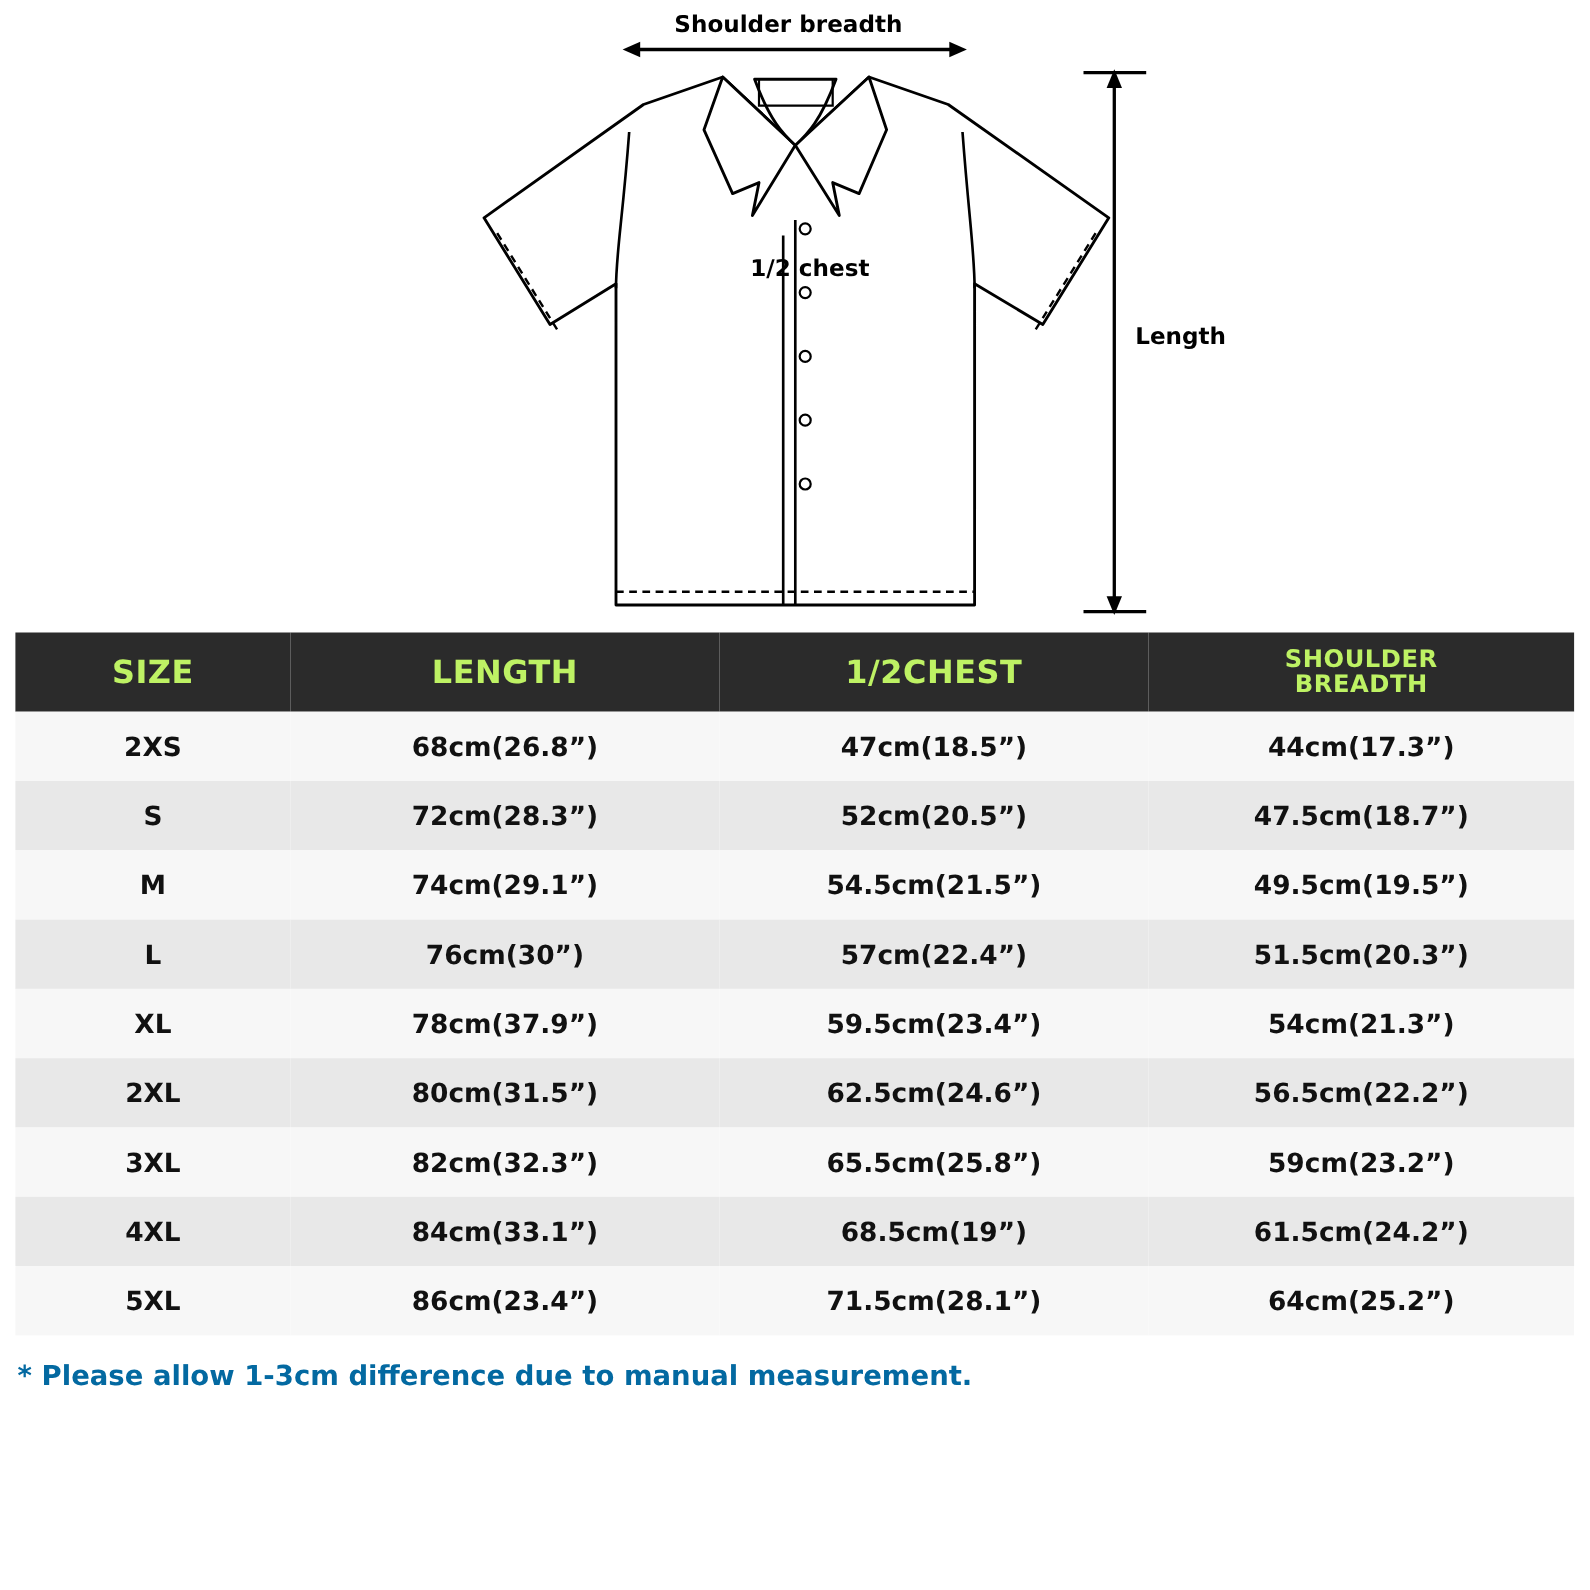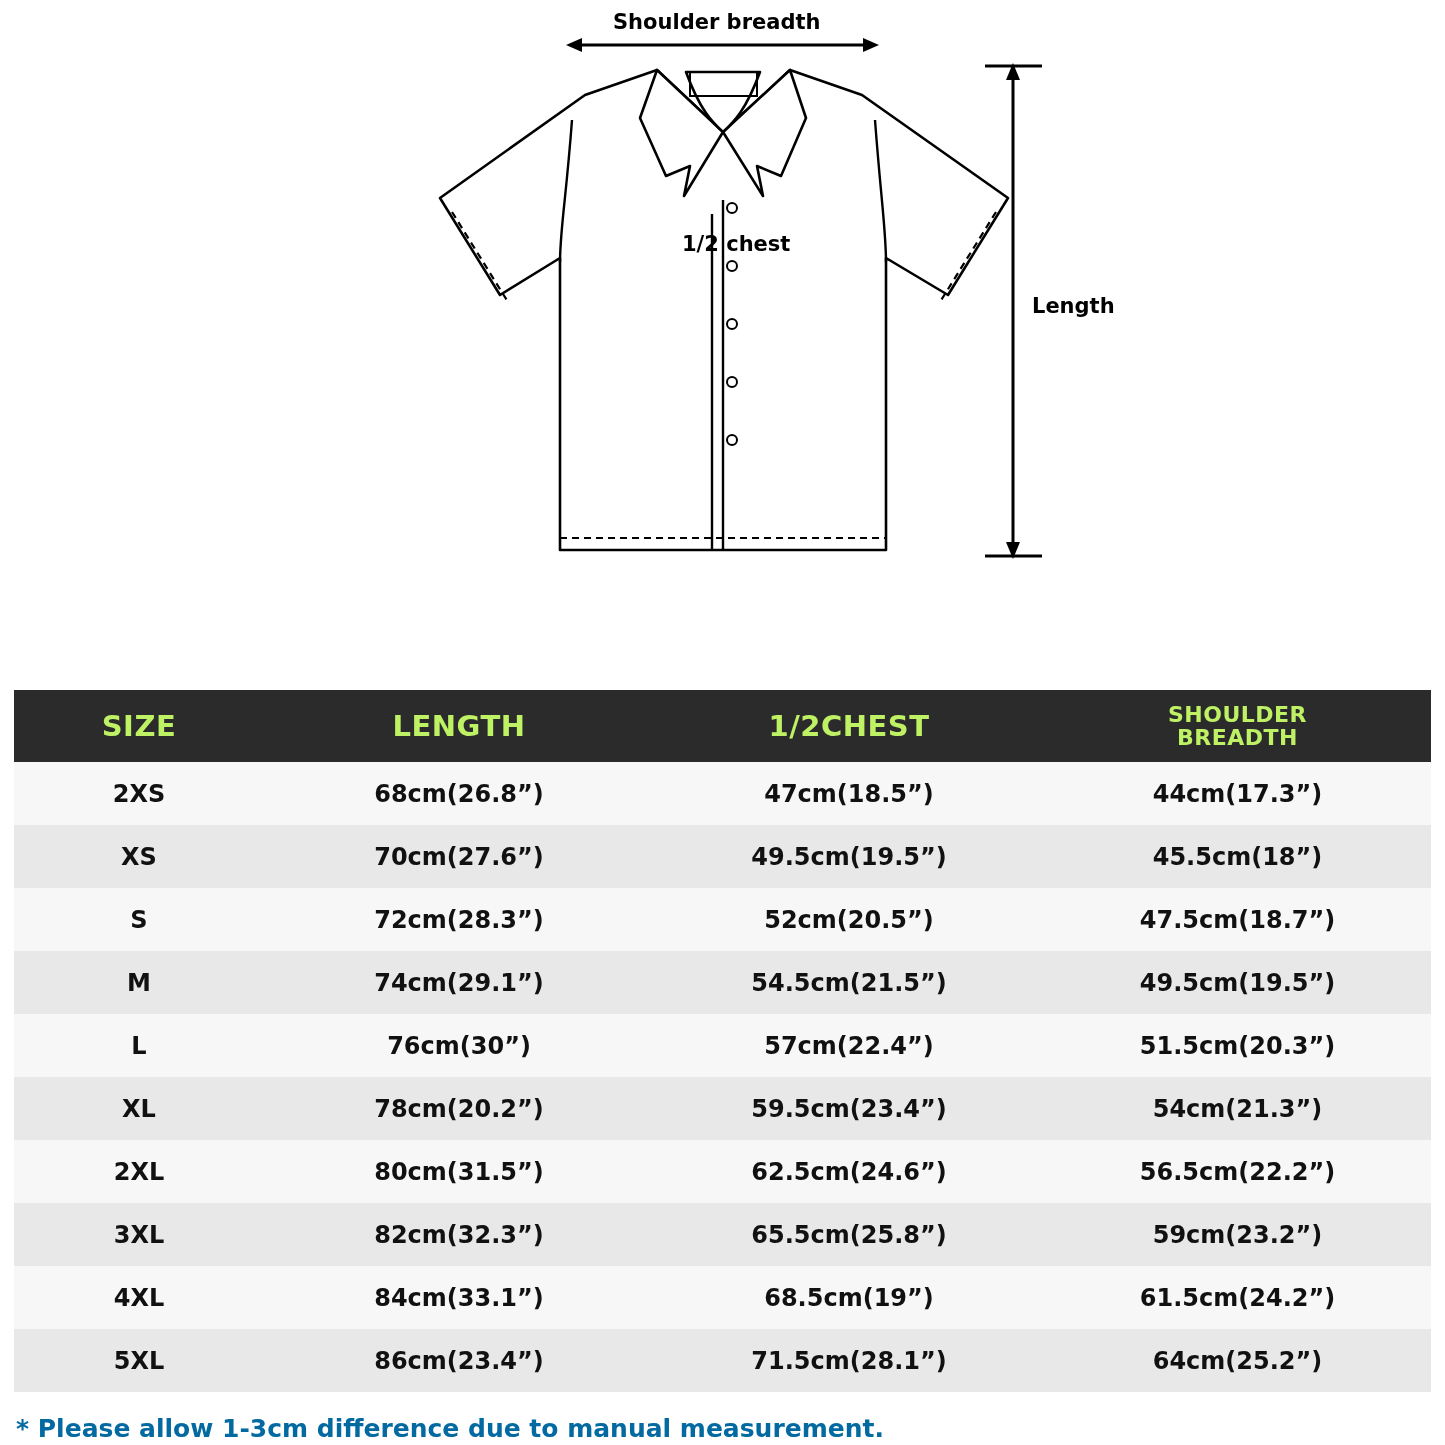--- a/index.html
+++ b/index.html
@@ -13,21 +13,21 @@
     font-family: "DejaVu Sans", sans-serif;
     color: #111111;
     position: relative;
     overflow: hidden;
   }
 
   
   .diagram {
     position: relative;
     width: 1445px;
-    height: 690px;
+    height: 575px;
   }
   .diagram svg {
     display: block;
   }
   .diag-label {
     position: absolute;
     font-weight: bold;
     font-size: 21px;
     color: #000;
     white-space: nowrap;
@@ -182,46 +182,40 @@
     </tr>
   </thead>
   <tbody id="table-body">
       <tr>
         <td>2XS</td>
         <td>68cm(26.8”)</td>
         <td>47cm(18.5”)</td>
         <td>44cm(17.3”)</td>
       </tr>
       <tr>
-        <td>XS</td>
-        <td>70cm(27.6”)</td>
-        <td>49.5cm(19.5”)</td>
-        <td>45.5cm(18”)</td>
-      </tr>
-      <tr>
         <td>S</td>
         <td>72cm(28.3”)</td>
         <td>52cm(20.5”)</td>
         <td>47.5cm(18.7”)</td>
       </tr>
       <tr>
         <td>M</td>
         <td>74cm(29.1”)</td>
         <td>54.5cm(21.5”)</td>
         <td>49.5cm(19.5”)</td>
       </tr>
       <tr>
         <td>L</td>
         <td>76cm(30”)</td>
         <td>57cm(22.4”)</td>
         <td>51.5cm(20.3”)</td>
       </tr>
       <tr>
         <td>XL</td>
-        <td>78cm(20.2”)</td>
+        <td>78cm(37.9”)</td>
         <td>59.5cm(23.4”)</td>
         <td>54cm(21.3”)</td>
       </tr>
       <tr>
         <td>2XL</td>
         <td>80cm(31.5”)</td>
         <td>62.5cm(24.6”)</td>
         <td>56.5cm(22.2”)</td>
       </tr>
       <tr>

